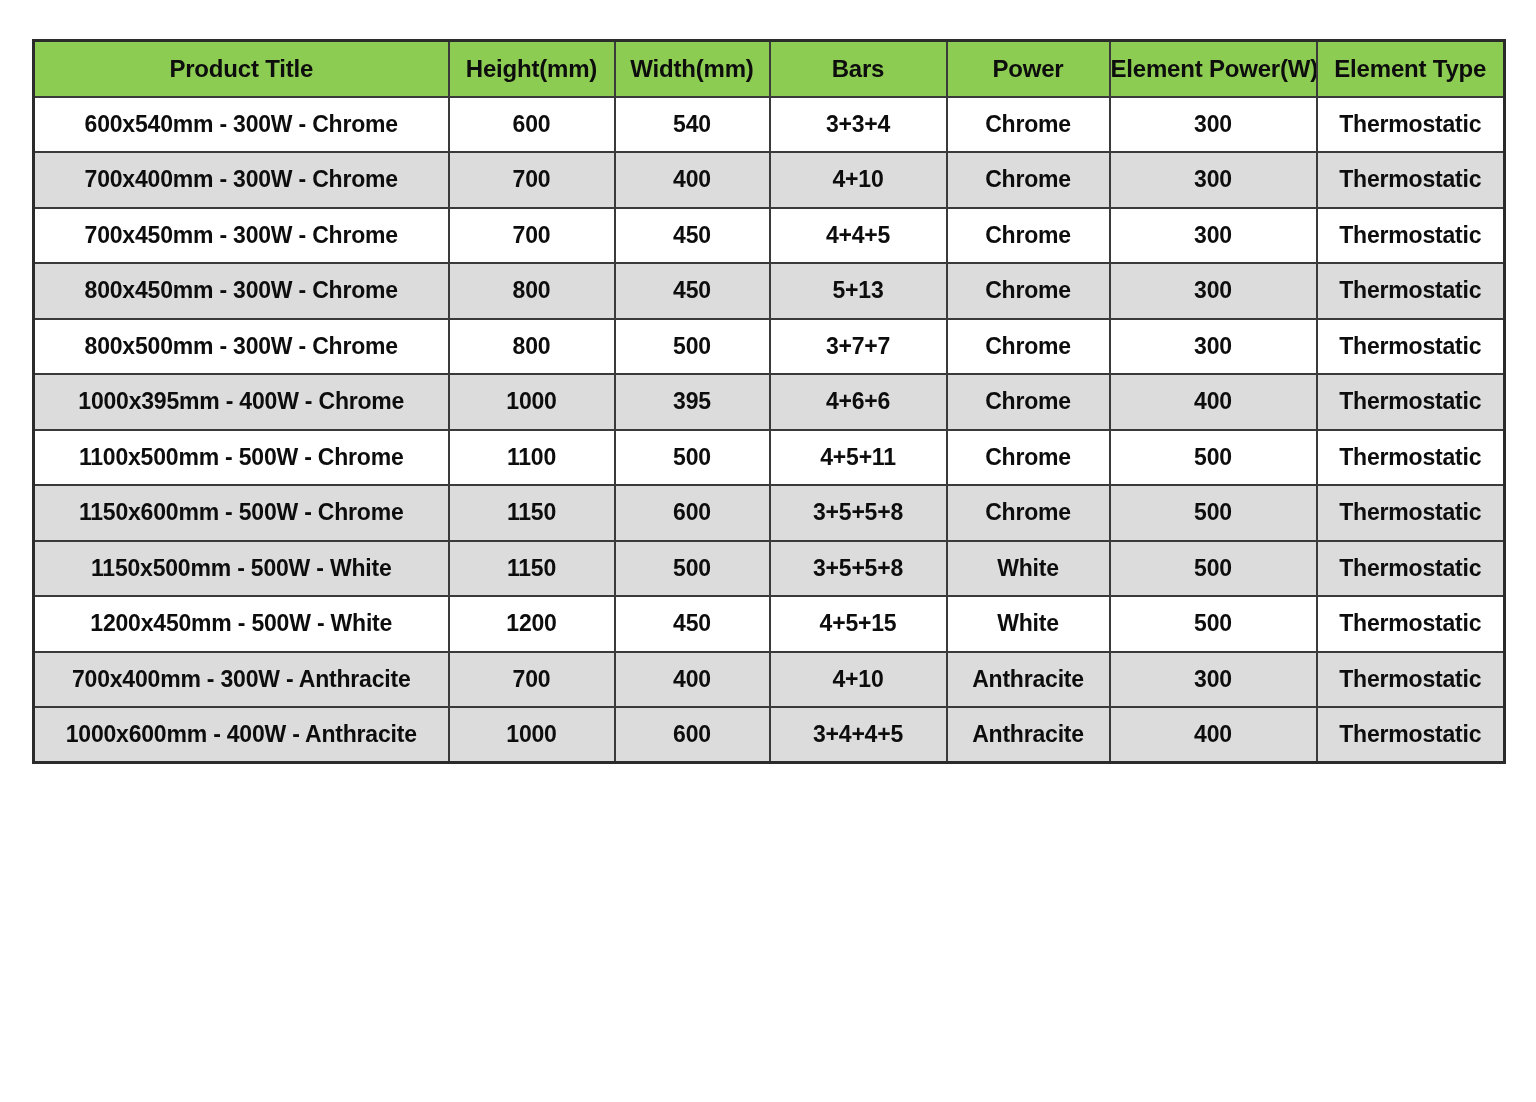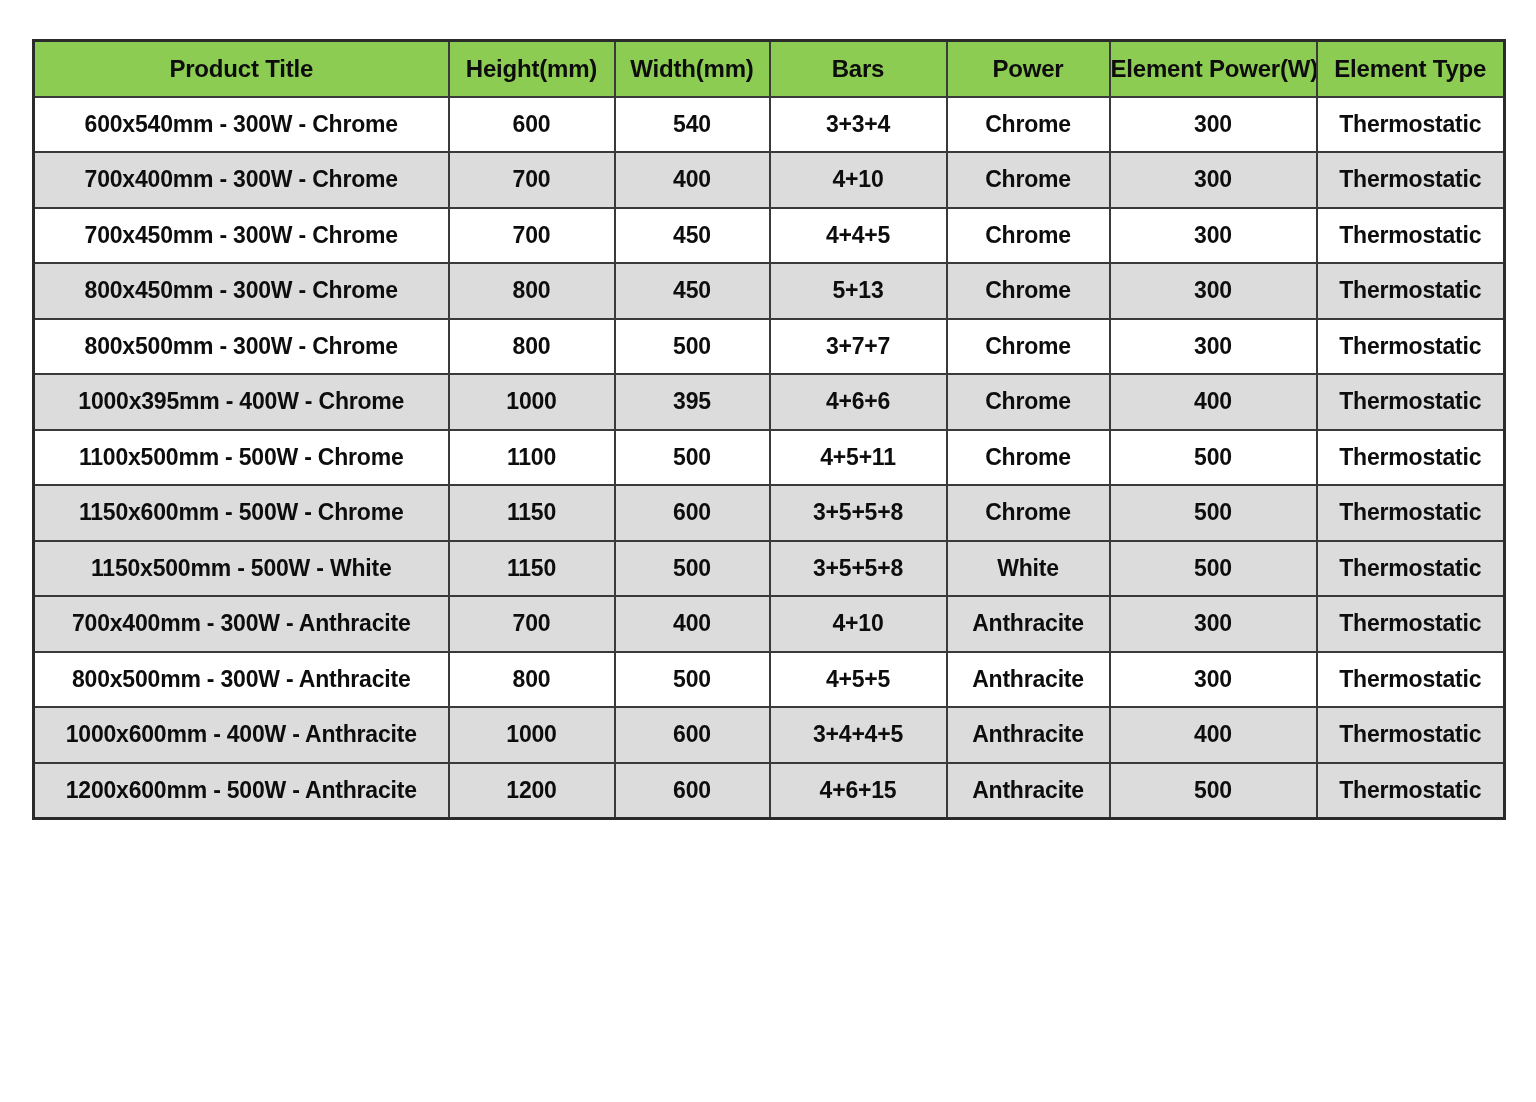--- a/index.html
+++ b/index.html
@@ -162,51 +162,42 @@
         </tr>
         <tr class="row-even">
           <td>1150x500mm - 500W - White</td>
           <td>1150</td>
           <td>500</td>
           <td>3+5+5+8</td>
           <td>White</td>
           <td>500</td>
           <td>Thermostatic</td>
         </tr>
+        <tr class="row-odd">
+          <td>1200x450mm - 500W - White</td>
+          <td>1200</td>
+          <td>450</td>
+          <td>4+5+15</td>
+          <td>White</td>
+          <td>500</td>
+          <td>Thermostatic</td>
+        </tr>
         <tr class="row-even">
           <td>700x400mm - 300W - Anthracite</td>
           <td>700</td>
           <td>400</td>
           <td>4+10</td>
-          <td>Anthracite</td>
-          <td>300</td>
-          <td>Thermostatic</td>
-        </tr>
-        <tr class="row-odd">
-          <td>800x500mm - 300W - Anthracite</td>
-          <td>800</td>
-          <td>500</td>
-          <td>4+5+5</td>
           <td>Anthracite</td>
           <td>300</td>
           <td>Thermostatic</td>
         </tr>
         <tr class="row-even">
           <td>1000x600mm - 400W - Anthracite</td>
           <td>1000</td>
           <td>600</td>
           <td>3+4+4+5</td>
           <td>Anthracite</td>
           <td>400</td>
           <td>Thermostatic</td>
         </tr>
-        <tr class="row-even">
-          <td>1200x600mm - 500W - Anthracite</td>
-          <td>1200</td>
-          <td>600</td>
-          <td>4+6+15</td>
-          <td>Anthracite</td>
-          <td>500</td>
-          <td>Thermostatic</td>
-        </tr>
       </tbody>
   </table>
 </div>
 
 </body></html>

